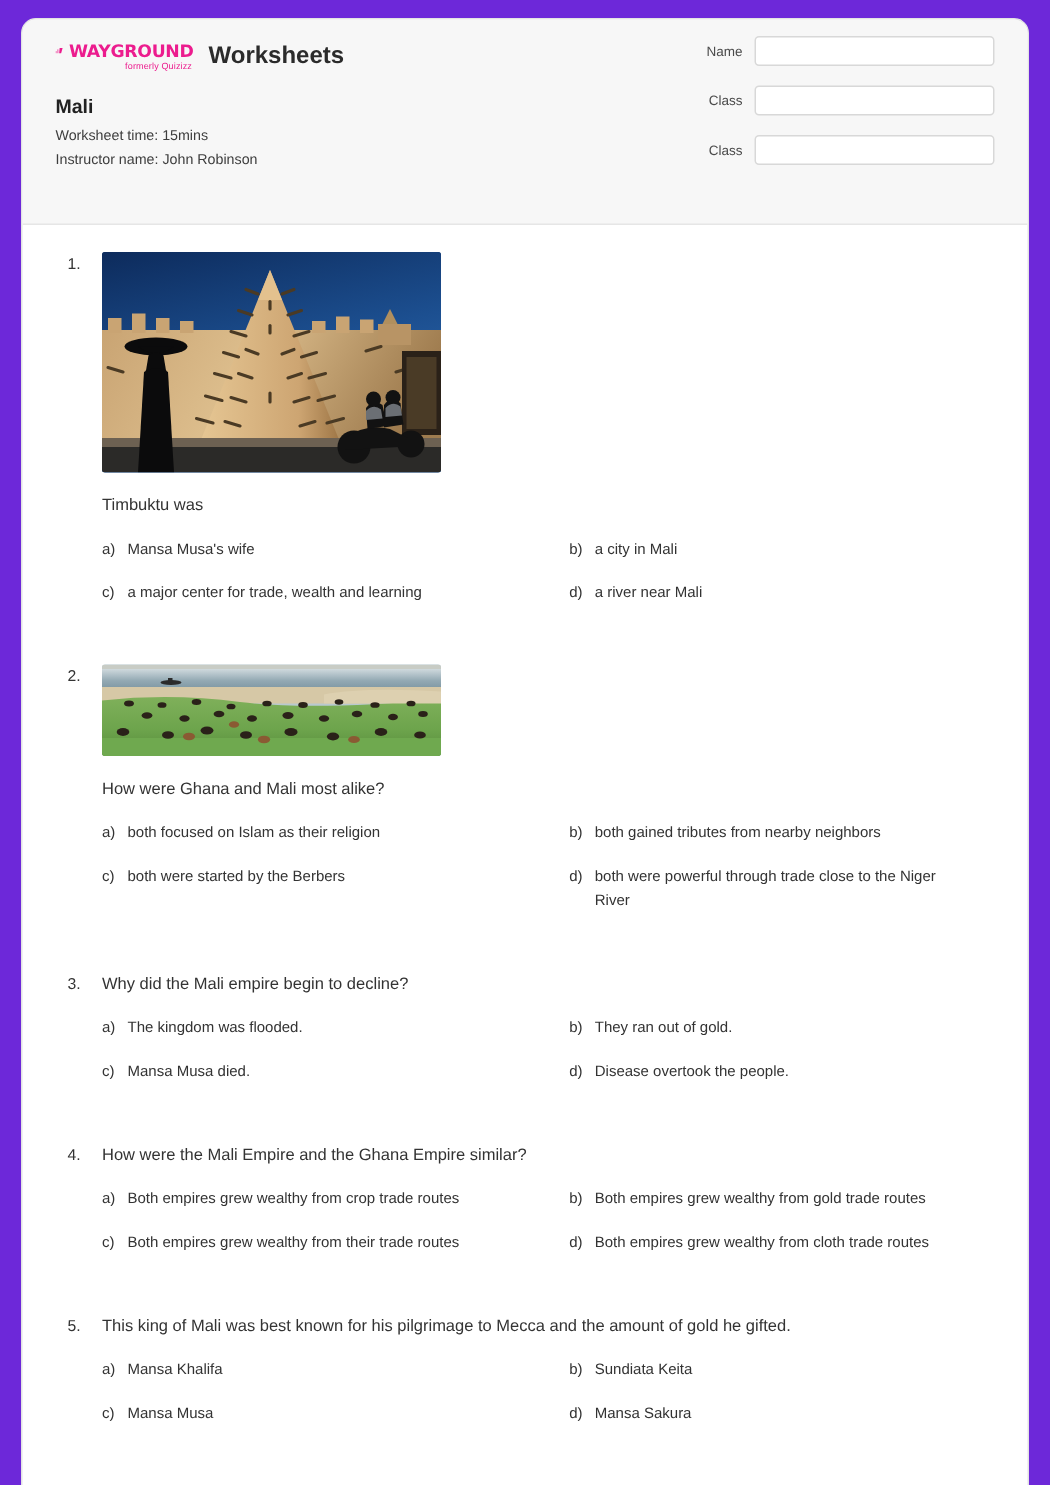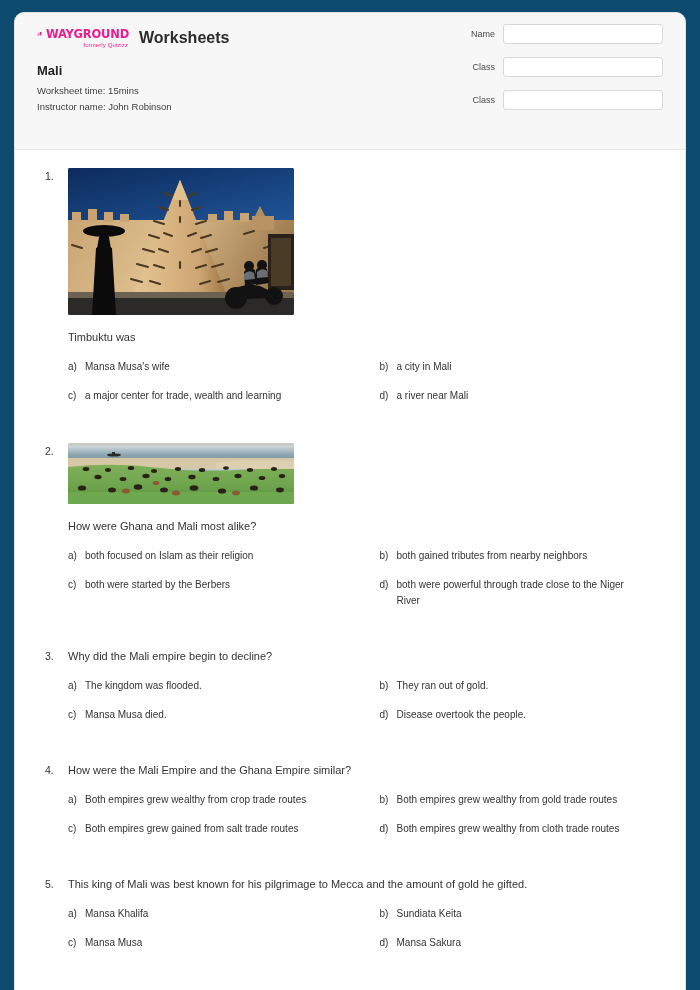--- a/index.html
+++ b/index.html
@@ -6,21 +6,21 @@
     margin: 0;
     padding: 0;
     background: #ffffff;
     font-family: "Liberation Sans", sans-serif;
   }
   #page {
     position: relative;
     width: 700px;
     height: 990px;
     overflow: hidden;
-    background: #0c4a6e;
+    background: #6d28d9;
   }
   .sheet {
     position: absolute;
     left: 14px;
     top: 12px;
     width: 672px;
     min-height: 1000px;
     background: #ffffff;
     border: 1px solid #e3e3e3;
     border-radius: 10px;
@@ -473,21 +473,21 @@
           <div class="opt">
             <span class="opt-letter">a)</span>
             <span class="opt-text">Both empires grew wealthy from crop trade routes</span>
           </div>
           <div class="opt">
             <span class="opt-letter">b)</span>
             <span class="opt-text">Both empires grew wealthy from gold trade routes</span>
           </div>
           <div class="opt">
             <span class="opt-letter">c)</span>
-            <span class="opt-text">Both empires grew gained from salt trade routes</span>
+            <span class="opt-text">Both empires grew wealthy from their trade routes</span>
           </div>
           <div class="opt">
             <span class="opt-letter">d)</span>
             <span class="opt-text">Both empires grew wealthy from cloth trade routes</span>
           </div>
         </div>
       </div>
 
       <div class="question">
         <div class="q-num">5.</div>

